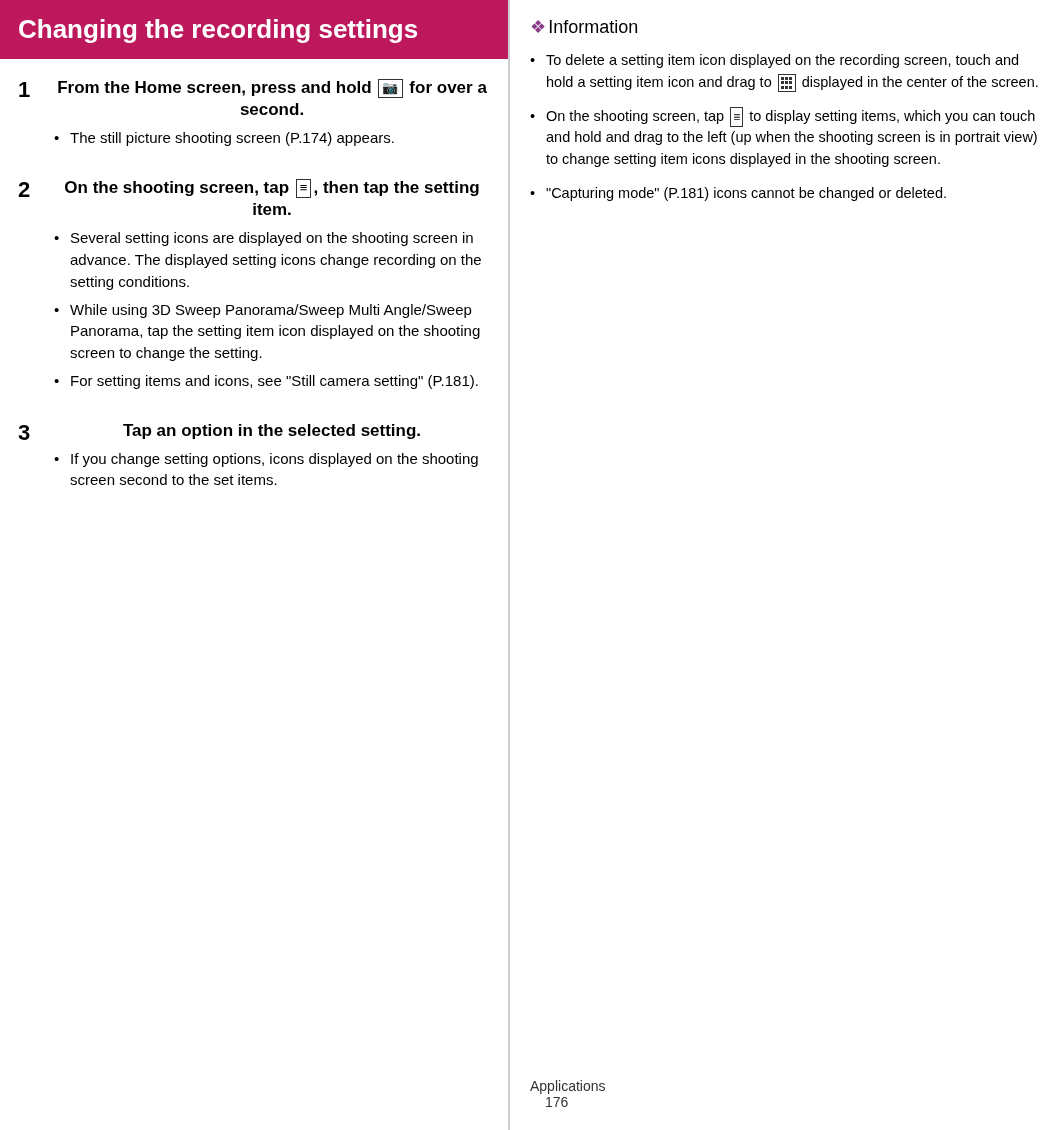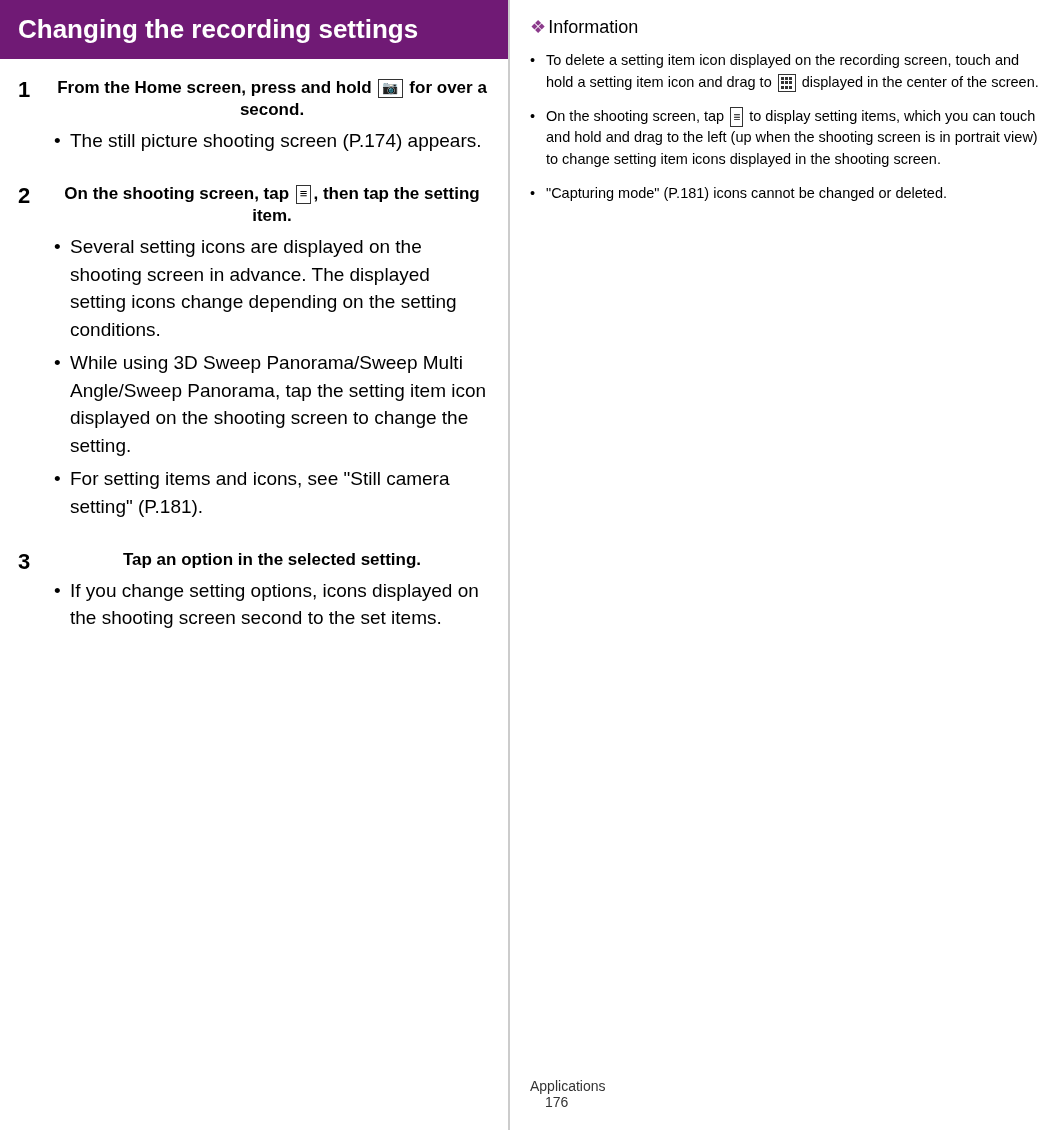--- a/index.html
+++ b/index.html
@@ -20,21 +20,21 @@
 
     .left-column {
       width: 510px;
       height: 1130px;
       display: flex;
       flex-direction: column;
       border-right: 2px solid #cccccc;
     }
 
     .header-box {
-      background: #701a75;
+      background: #be185d;
       padding: 14px 18px 14px 18px;
       color: white;
     }
 
     .header-box h1 {
       font-size: 26px;
       font-weight: bold;
       line-height: 1.2;
       color: white;
     }
@@ -82,21 +82,21 @@
 
     .bullet-list {
       list-style: none;
       padding-left: 0;
     }
 
     .bullet-list li {
       position: relative;
       padding-left: 16px;
       margin-bottom: 6px;
-      font-size: 19px;
+      font-size: 15px;
       line-height: 1.45;
       color: #000;
     }
 
     .bullet-list li::before {
       content: '•';
       position: absolute;
       left: 0;
       top: 0;
     }
@@ -199,21 +199,21 @@
       </div>
     </div>
 
     <div class="step">
       <div class="step-number">2</div>
       <div class="step-content">
         <div class="step-heading">
           On the shooting screen, tap <span class="icon-inline">≡</span>, then tap the setting item.
         </div>
         <ul class="bullet-list">
-          <li>Several setting icons are displayed on the shooting screen in advance. The displayed setting icons change depending on the setting conditions.</li>
+          <li>Several setting icons are displayed on the shooting screen in advance. The displayed setting icons change recording on the setting conditions.</li>
           <li>While using 3D Sweep Panorama/Sweep Multi Angle/Sweep Panorama, tap the setting item icon displayed on the shooting screen to change the setting.</li>
           <li>For setting items and icons, see "Still camera setting" (P.181).</li>
         </ul>
       </div>
     </div>
 
     <div class="step">
       <div class="step-number">3</div>
       <div class="step-content">
         <div class="step-heading">

